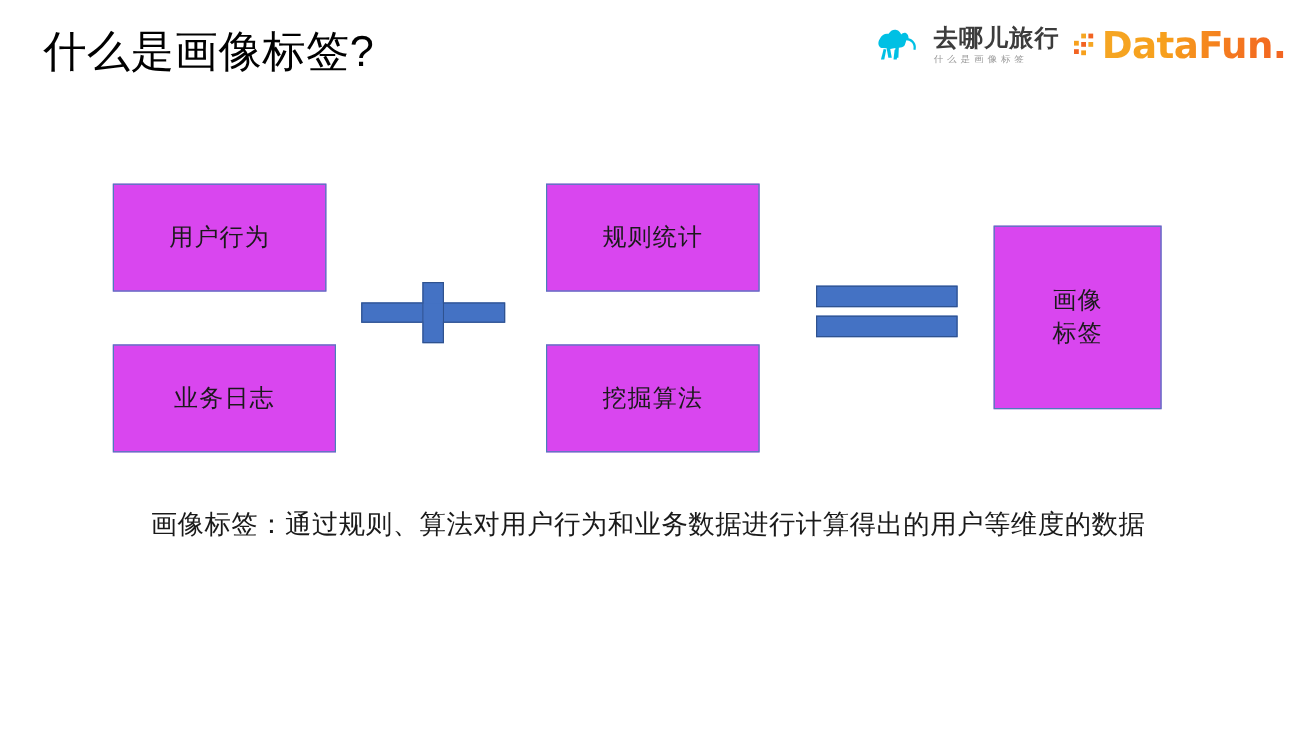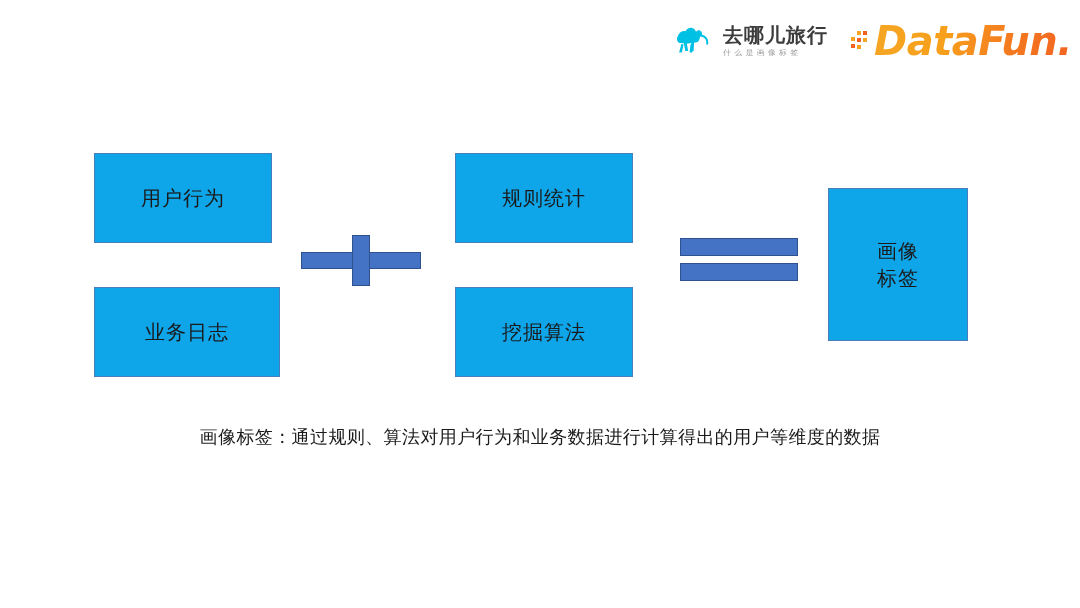--- a/index.html
+++ b/index.html
@@ -34,21 +34,21 @@
     white-space: nowrap;
   }
 
   
   .logo-bar {
     position: absolute;
     right: 8px;
     top: 21px;
     display: flex;
     align-items: center;
-    gap: 19px;
+    gap: 8px;
   }
   .qunar-logo {
     display: flex;
     align-items: center;
     gap: 6px;
   }
   .camel-icon {
     width: 42px;
     height: 34px;
     display: block;
@@ -81,39 +81,38 @@
     gap: 3px;
     margin-left: 4px;
   }
   .df-dots {
     width: 20px;
     height: 26px;
     display: block;
   }
   .df-text {
     font-family: "DejaVu Sans", sans-serif;
-    font-size: 40px;
+    font-size: 31px;
     font-weight: 700;
-    font-style: italic;
     letter-spacing: -0.5px;
     background: linear-gradient(100deg, #f5a623 0%, #f7a01c 35%, #f4781f 70%, #f26322 100%);
     -webkit-background-clip: text;
     background-clip: text;
     color: transparent;
     -webkit-text-fill-color: transparent;
     white-space: nowrap;
     line-height: 1;
     text-align: right;
   }
 
   
   .flow-box {
     position: absolute;
     border: 1.6px solid #4a7ebb;
-    background: #0ea5e9;
+    background: #d946ef;
     box-sizing: border-box;
     display: flex;
     align-items: center;
     justify-content: center;
     color: #1a1a1a;
     font-size: 20px;
     line-height: 1.32;
     text-align: center;
     letter-spacing: 1px;
   }
@@ -181,31 +180,32 @@
   .equals-bar.top { top: 0px; }
   .equals-bar.bottom { top: 25px; }
 
   
   .caption {
     position: absolute;
     left: 0;
     right: 0;
     top: 423px;
     text-align: center;
-    font-size: 18px;
+    font-size: 22px;
     line-height: 28px;
     color: #1a1a1a;
     letter-spacing: 0.4px;
   }
 </style>
 </head>
 <body>
 
 <div class="slide">
 
+  <div class="slide-title">什么是画像标签?</div>
 
   <div class="logo-bar">
 
     <div class="qunar-logo">
       <span class="camel-icon-wrap">
         <svg class="camel-icon" viewBox="0 0 64 52" xmlns="http://www.w3.org/2000/svg">
           <path fill="#00c0e4" d="M5 17c2-5 7-7 11-6 2-4 6-6 10-5 3 .6 5 3 6 6 1.4-2 4-3 6-2 2.6 1.3 3.4 4 3.4 6.6 3 .5 5.6 2.4 7.4 5 2 3 2.4 6.6 1.4 10l-2.8-.6c.8-2.8.4-5.6-1.2-8-1.4-2-3.6-3.4-6-3.6l-1.6-.2-1.8 5.4c-.6 1.8-2 3-3.8 3.4l-4 .8-.6 12.6h-4.4l.6-12.2-6.6 1 2 11.2h-4.4l-2.2-12-5-.2c-1.8-.1-3.4-1-4.4-2.5-1.3-2-1.4-4.6-.4-7.2z"></path>
           <path fill="#00c0e4" d="M13 31l-2.6 12.6H6.2L9.6 30.4z"></path>
           <path fill="#00c0e4" d="M27.6 30.8l-1.2 12.8h-4.2l1.4-12.4z"></path>
         </svg>

